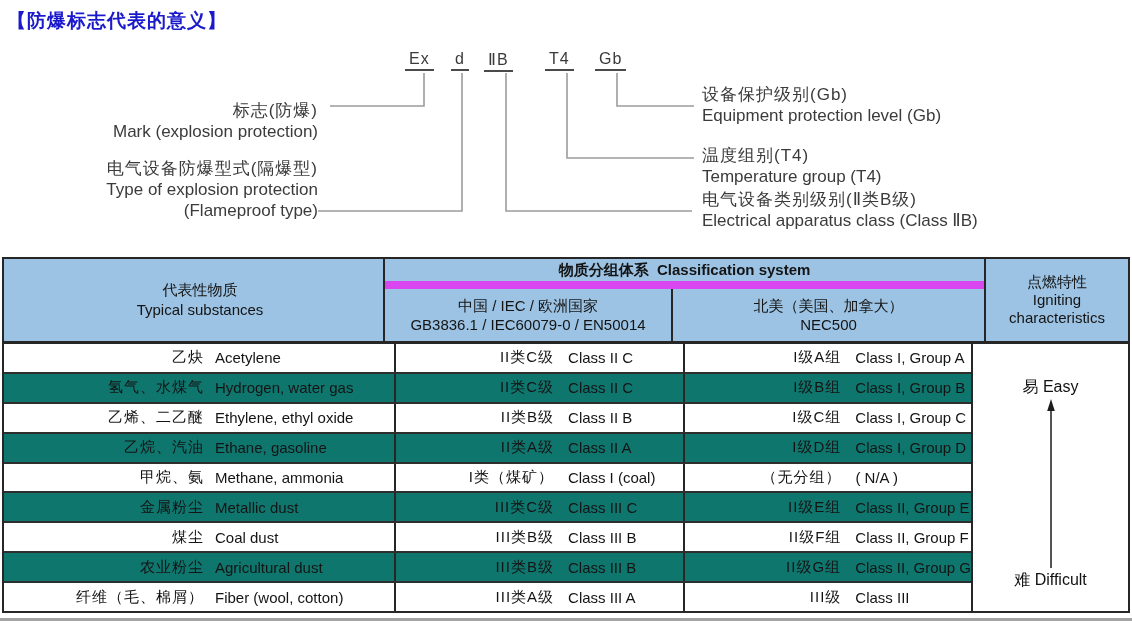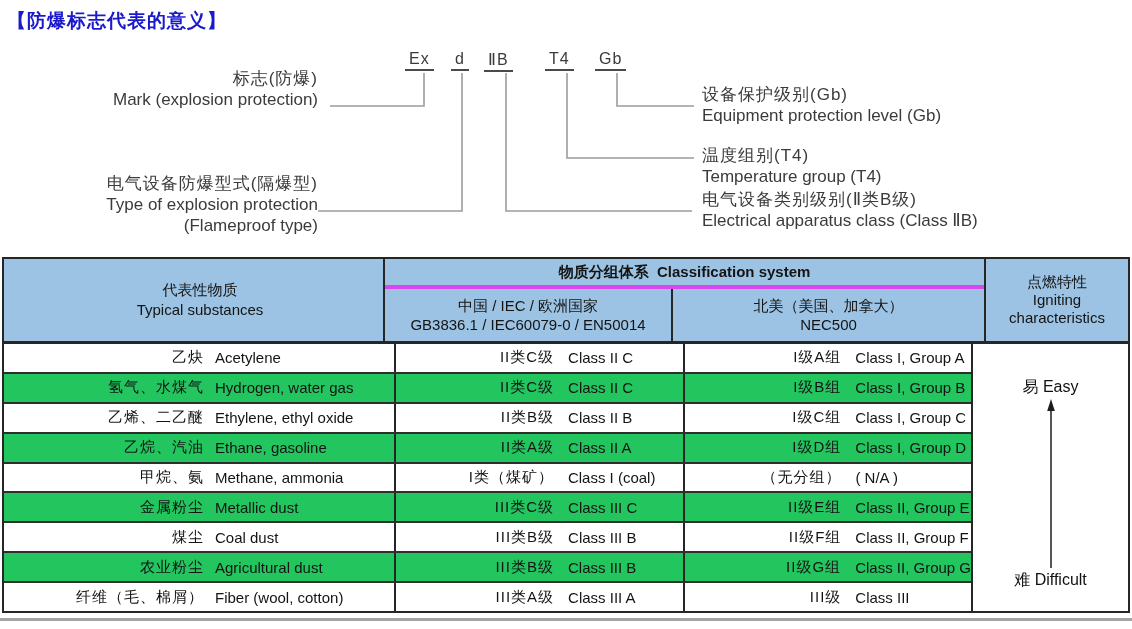--- a/index.html
+++ b/index.html
@@ -11,42 +11,42 @@
   
   .connectors{position:absolute;left:0;top:0;width:1132px;height:629px;pointer-events:none;}
   
   .cp{position:absolute;top:50px;font-size:16px;color:#3a3a3a;letter-spacing:1px;
       border-bottom:2px solid #4a4a4a;padding:0 4px 1px;}
   .cp0{left:405px}.cp1{left:451px}.cp2{left:484px}.cp3{left:545px}.cp4{left:595px}
   
   .lbl{position:absolute;color:#3b3b3b;font-size:17px;line-height:21px;}
   .lbl .zhl{letter-spacing:1px;}
   .left{left:0;width:318px;text-align:right;}
-  .l1{top:68px}.l2{top:173px}
+  .l1{top:100px}.l2{top:158px}
   .right{left:702px;text-align:left;}
   .r1{top:84px}.r2{top:145px}.r3{top:189px}
   
   .xtable{position:absolute;left:2px;top:257px;width:1128px;box-sizing:border-box;
           border:2px solid #262626;font-size:15px;color:#141414;background:#fff;}
   .thead{display:flex;background:#9cc3e3;border-bottom:3px solid #262626;height:85px;box-sizing:border-box;}
   .hc1{width:366px;display:flex;flex-direction:column;justify-content:center;align-items:center;line-height:20px;margin-left:13px;}
   .hmid{width:601px;border-left:2px solid #262626;box-sizing:border-box;display:flex;flex-direction:column;}
-  .htitle{height:30px;border-bottom:4px solid #d946ef;box-sizing:border-box;display:flex;
+  .htitle{height:30px;border-bottom:8px solid #d946ef;box-sizing:border-box;display:flex;
           align-items:center;justify-content:center;font-weight:bold;white-space:pre;}
   .hsubs{flex:1;display:flex;}
   .hc2{width:286px;display:flex;flex-direction:column;justify-content:center;align-items:center;line-height:19px;}
   .hc3{flex:1;border-left:2px solid #262626;box-sizing:border-box;display:flex;flex-direction:column;
        justify-content:center;align-items:center;line-height:19px;}
   .hc4{flex:1;border-left:2px solid #262626;box-sizing:border-box;display:flex;flex-direction:column;
        justify-content:center;align-items:center;line-height:18px;}
   .tbody{display:flex;height:267px;}
   .rows{width:967px;display:flex;flex-direction:column;}
   .trow{flex:1;display:flex;border-bottom:2px solid #2e2e2e;box-sizing:border-box;background:#fff;}
   .trow:last-child{border-bottom:none;}
-  .trow.alt{background:#22c55e;}
+  .trow.alt{background:#0f766e;}
   .tc{display:flex;align-items:center;box-sizing:border-box;margin-left:28px;}
   .tc1{width:366px;}
   .tc2{width:286px;border-left:2px solid #262626;}
   .tc3{width:315px;border-left:2px solid #262626;}
   .zh{text-align:right;letter-spacing:1px;white-space:pre;}
   .z1{width:172px}.z2{width:158px}.z3{width:156px}
   .en{margin-left:11px;white-space:pre;}
   .tc2 .en,.tc3 .en{margin-left:14px;}
   .ign{flex:1;border-left:2px solid #262626;box-sizing:border-box;display:flex;flex-direction:column;
        align-items:center;justify-content:flex-end;padding:8px 0 20px;font-size:16px;color:#111;}

